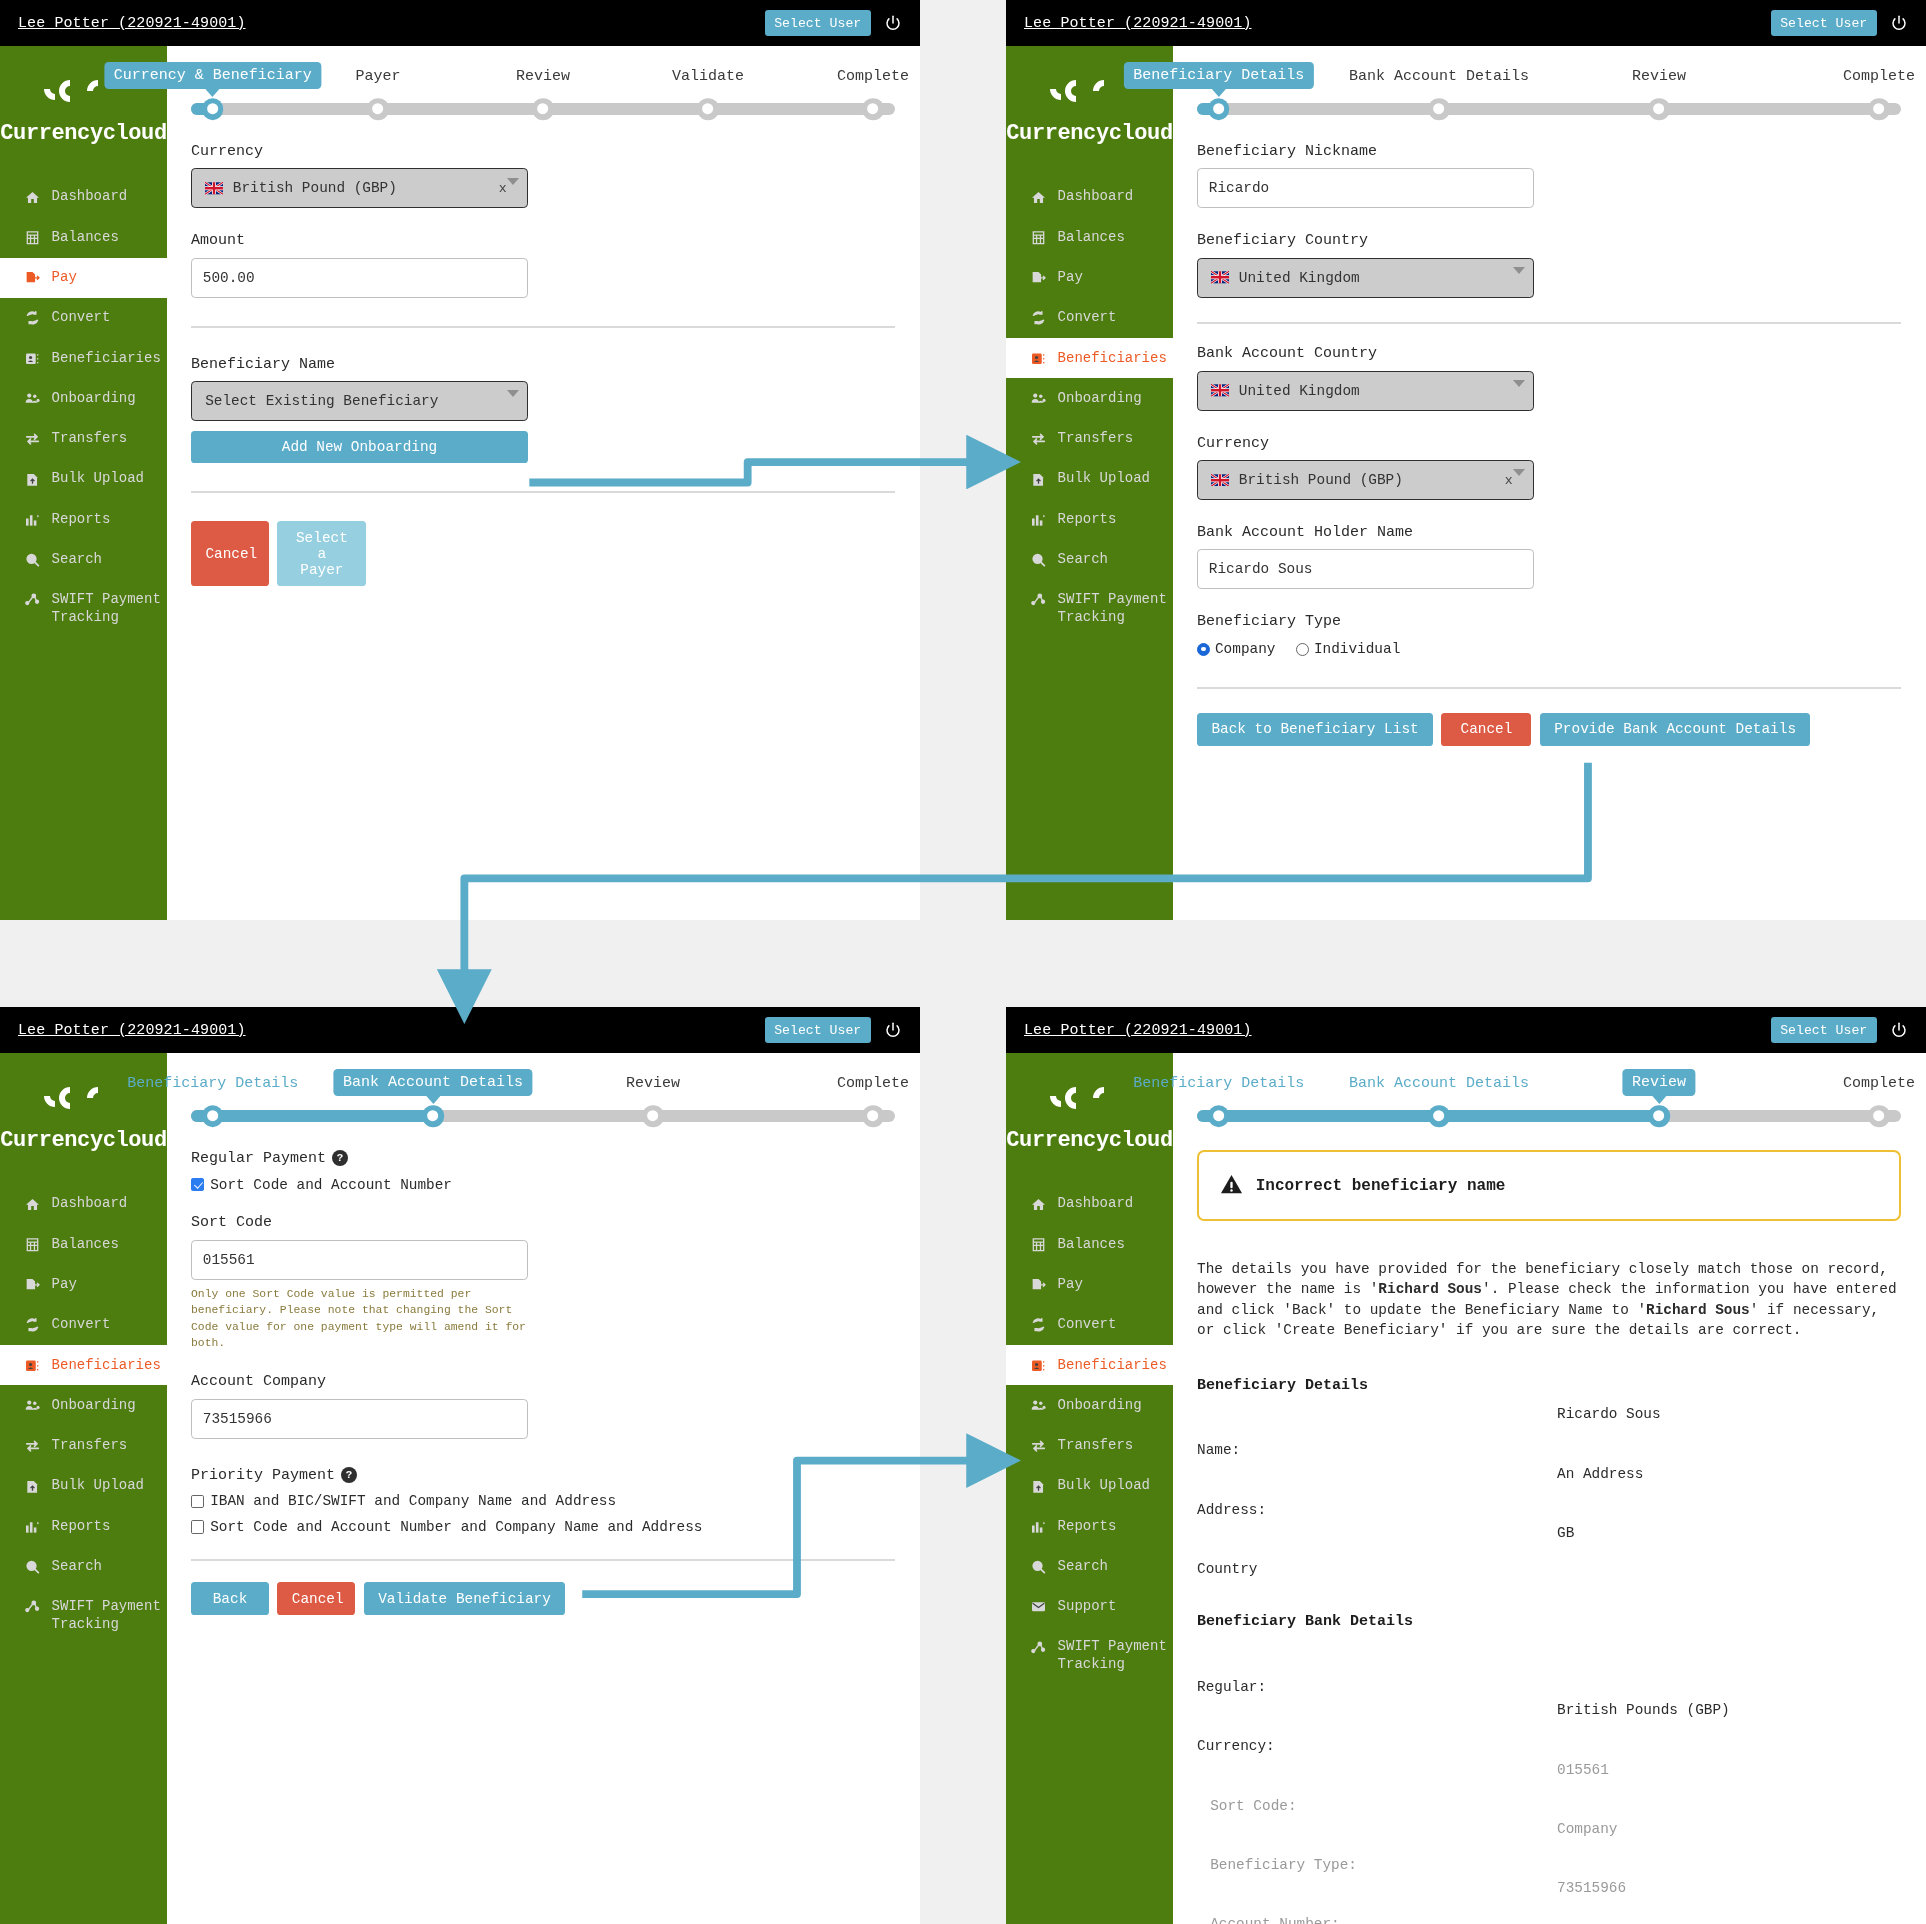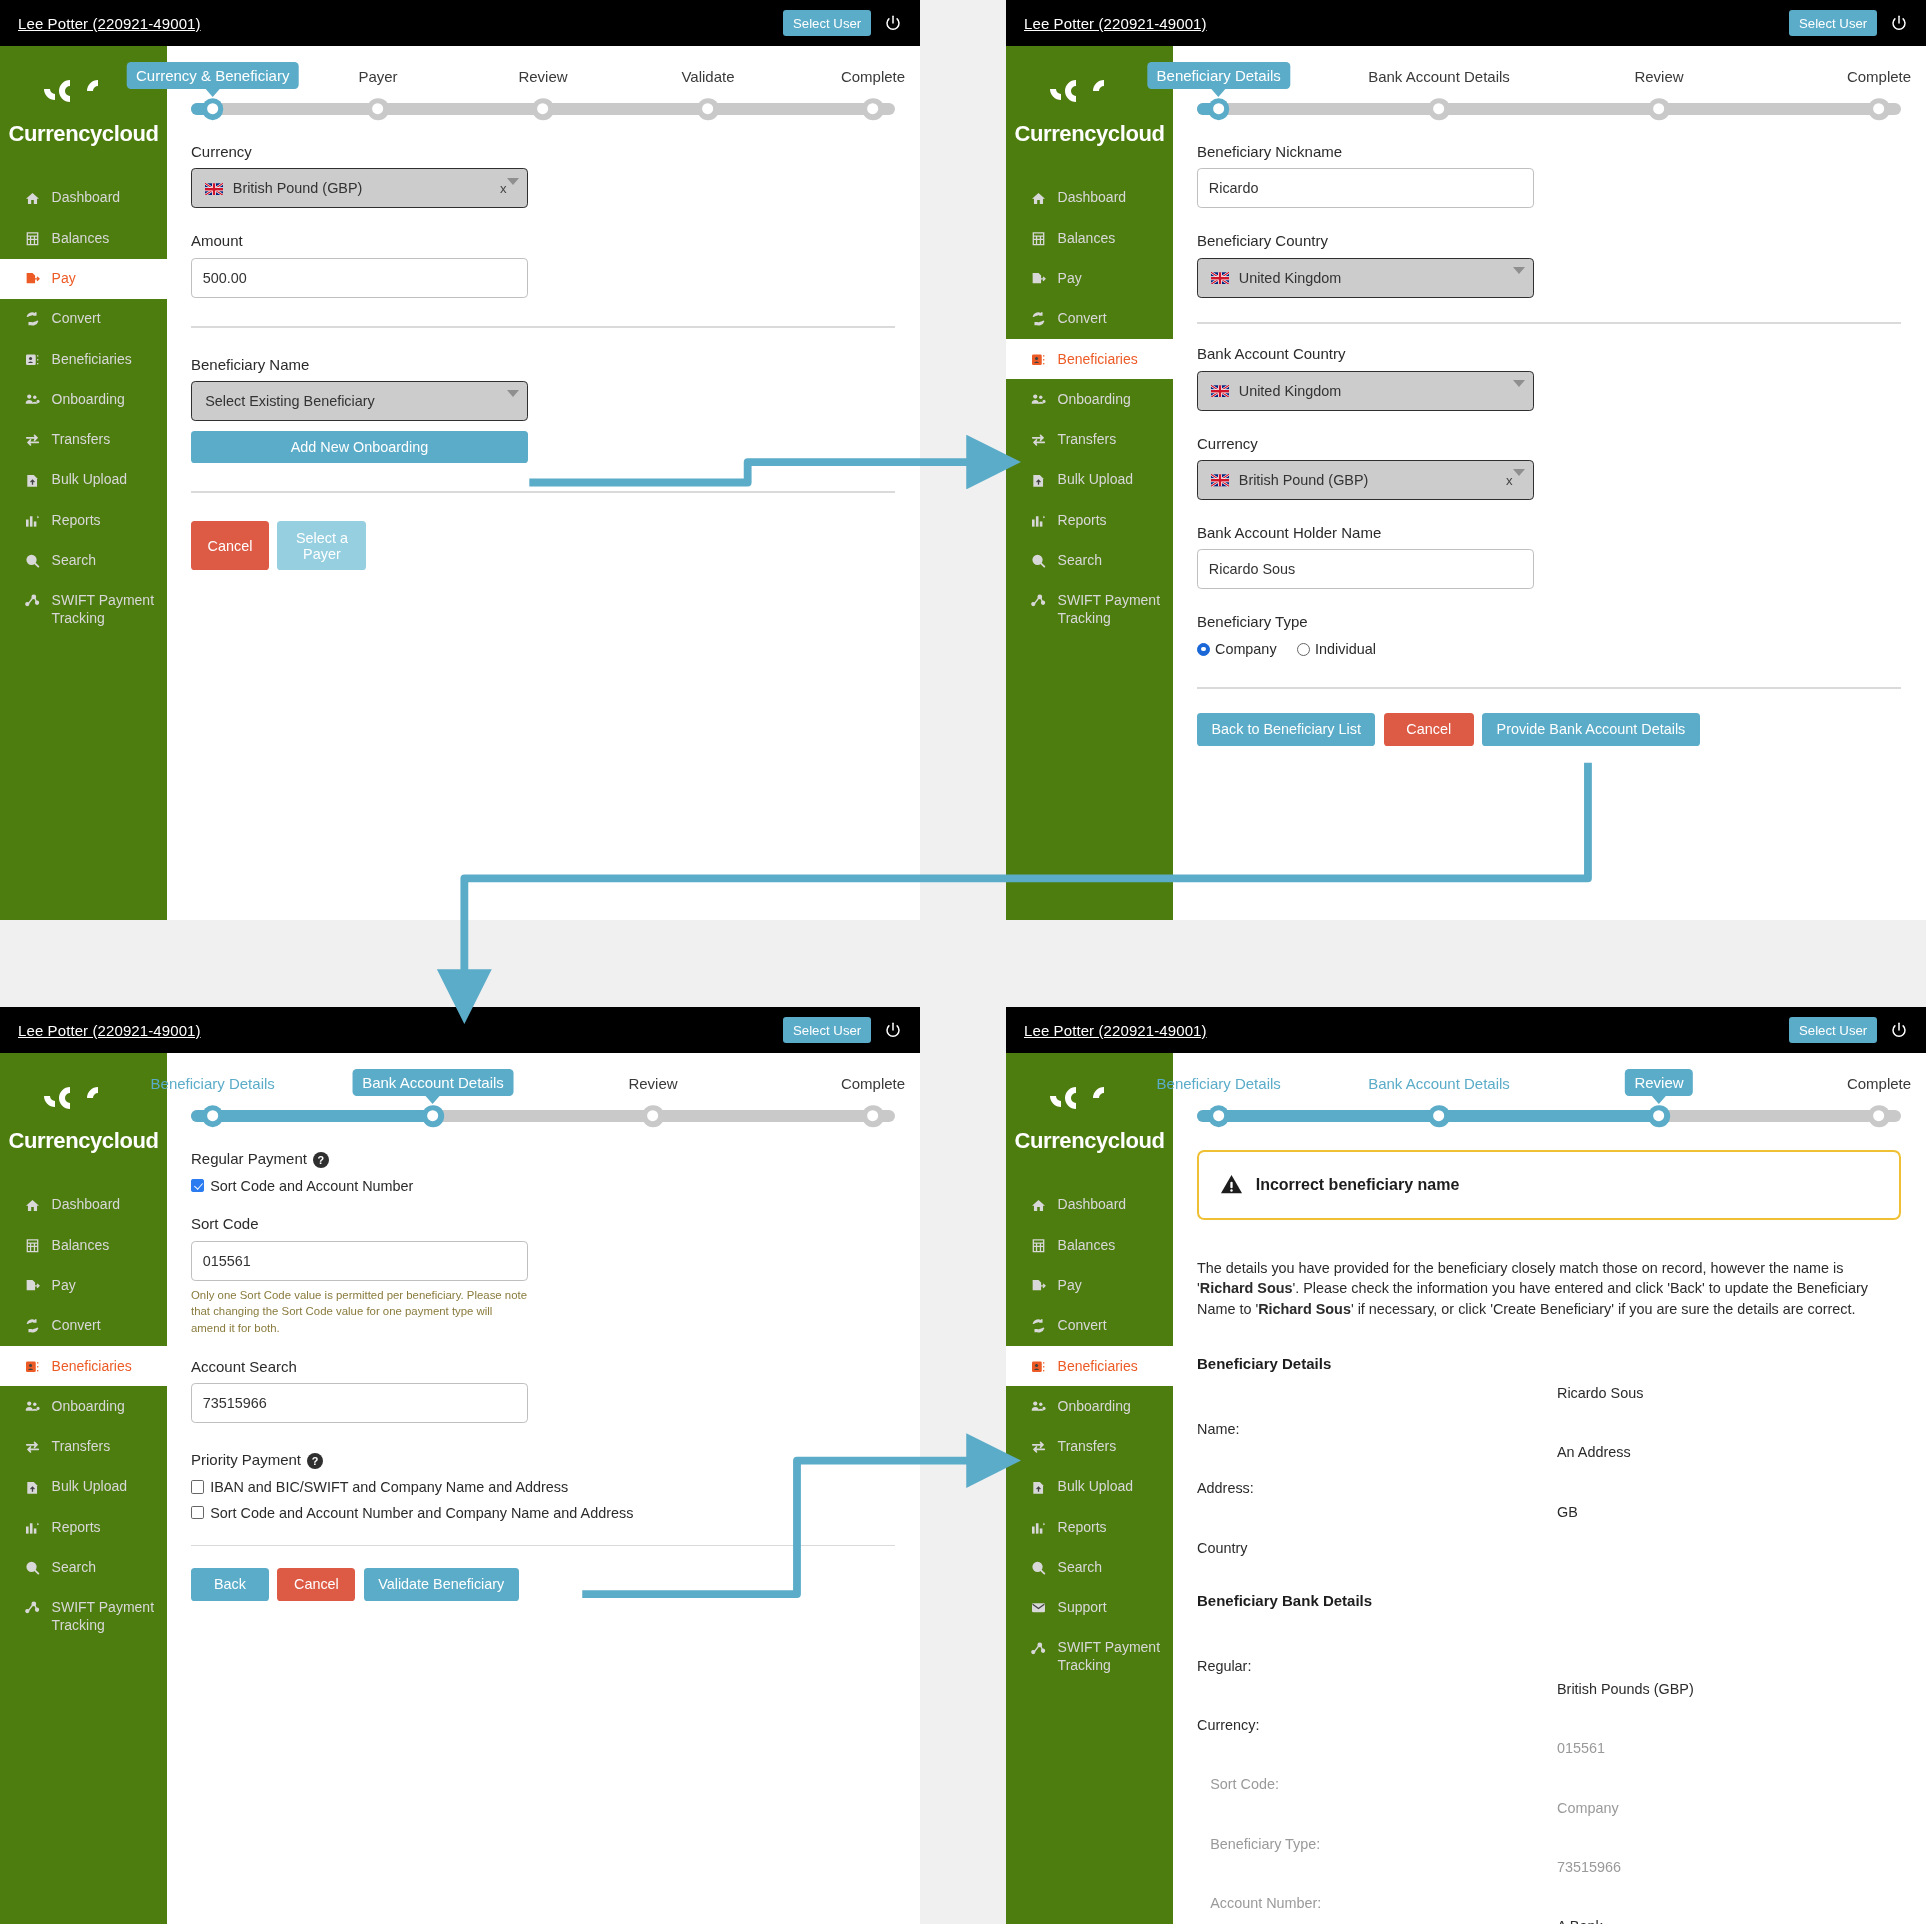--- a/index.html
+++ b/index.html
@@ -2,21 +2,21 @@
 <html style="font-size:9.6px"><head>
 <meta charset="utf-8">
 <style>
   * { box-sizing: border-box; margin: 0; padding: 0; }
   html, body {
     width: 1926px; height: 1925px;
     background: #f0f0f0;
     font-family: "Liberation Sans", sans-serif;
     overflow: hidden;
   }
-  .canvas { position: relative; width: 1926px; height: 1925px; background: #f0f0f0; }
+  .canvas { position: relative; width: 1926px; height: 1925px; background: #f0f0f0; font-family: Liberation Mono, monospace; }
 
   
   .panel { position: absolute; background: #fff; overflow: hidden; }
   .panel.p-tl { left: 0;    top: 0;    width: 920px; height: 920px; }
   .panel.p-tr { left: 1006px; top: 0;  width: 920px; height: 920px; }
   .panel.p-bl { left: 0;    top: 1007px; width: 920px; height: 918px; }
   .panel.p-br { left: 1006px; top: 1007px; width: 920px; height: 918px; }
 
   .topbar {
     height: 46px; background: #000; color: #fff;
@@ -786,21 +786,21 @@
           <span class="cb on"></span>
           <span>Sort Code and Account Number</span>
         </div>
 
         <div style="height:12px"></div>
         <div class="field-label">Sort Code</div>
         <div class="text-input">015561</div>
         <div class="hint">Only one Sort Code value is permitted per beneficiary. Please note that changing the Sort Code value for one payment type will amend it for both.</div>
 
         <div style="height:21.7px"></div>
-        <div class="field-label">Account Search</div>
+        <div class="field-label">Account Company</div>
         <div class="text-input">73515966</div>
 
         <div style="height:28px"></div>
         <div class="field-label">
           <span>Priority Payment</span><span class="help-dot">?</span>
         </div>
         <div class="check-row">
           <span class="cb"></span>
           <span>IBAN and BIC/SWIFT and Company Name and Address</span>
         </div>

